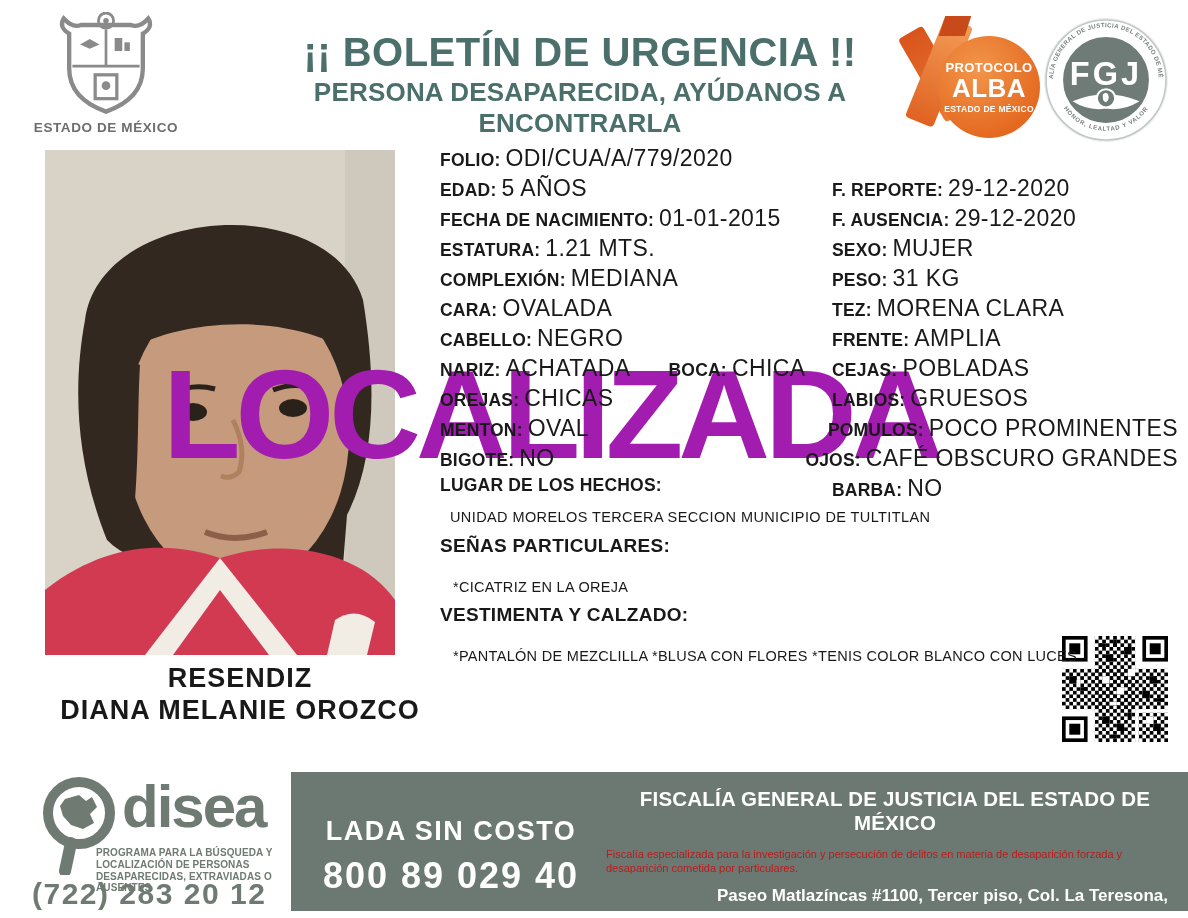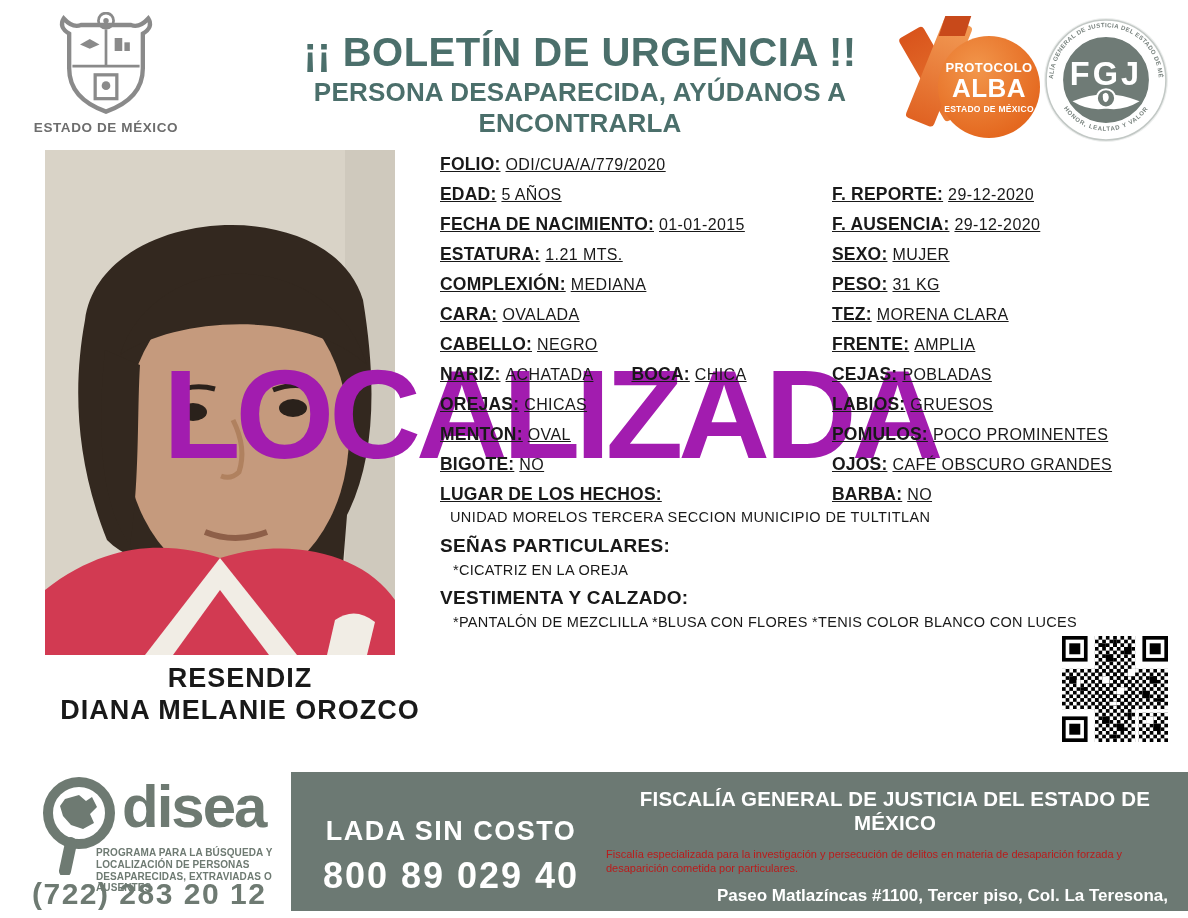--- a/index.html
+++ b/index.html
@@ -36,29 +36,29 @@
   
   .photo{position:absolute;left:45px;top:150px;width:350px;height:505px;z-index:1;}
 
   
   .watermark{position:absolute;left:163px;top:351px;z-index:5;
              font-size:127px;font-weight:bold;letter-spacing:-5px;line-height:1;
              color:#a21caf;white-space:nowrap;}
 
   
   .details{position:absolute;left:440px;top:145px;width:738px;z-index:10;}
-  .drow{display:flex;height:30px;align-items:flex-end;text-decoration:underline;}
+  .drow{display:flex;height:30px;align-items:flex-start;}
   .dcell-l{width:392px;display:flex;align-items:baseline;}
   .dcell-r{flex:1;display:flex;align-items:baseline;}
   .dlabel{font-weight:bold;font-size:17.5px;letter-spacing:.2px;margin-right:5px;white-space:nowrap;}
-  .dvalue{font-size:16px;letter-spacing:.4px;white-space:nowrap;}
+  .dvalue{font-size:23px;letter-spacing:.4px;white-space:nowrap;}
   .dpair2{margin-left:38px;display:flex;align-items:baseline;}
   .note{font-size:14.5px;letter-spacing:.4px;padding-left:10px;height:26px;line-height:24px;}
   .sect-label{font-weight:bold;font-size:19px;letter-spacing:.3px;height:26px;line-height:26px;margin-top:2px;}
-  .sect-note{font-size:14.5px;letter-spacing:.3px;padding-left:13px;height:24px;line-height:22px;}
+  .sect-note{font-size:14.5px;letter-spacing:.3px;padding-left:13px;height:24px;line-height:22px;margin-top:17px;}
 
   
   .name{position:absolute;left:40px;top:662px;width:400px;text-align:center;z-index:10;
         font-size:27px;font-weight:bold;letter-spacing:1px;line-height:1.2;}
   .qr{position:absolute;left:1062px;top:636px;width:106px;height:106px;}
 
   
   .footer-gray{position:absolute;left:291px;top:772px;width:897px;height:139px;background:#6C7973;}
   .odisea{position:absolute;left:30px;top:775px;width:258px;height:140px;}
   .odisea-svg{position:absolute;left:4px;top:0;}

